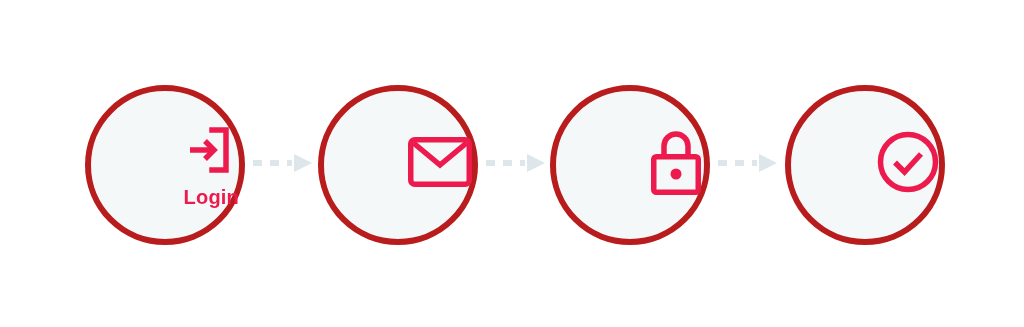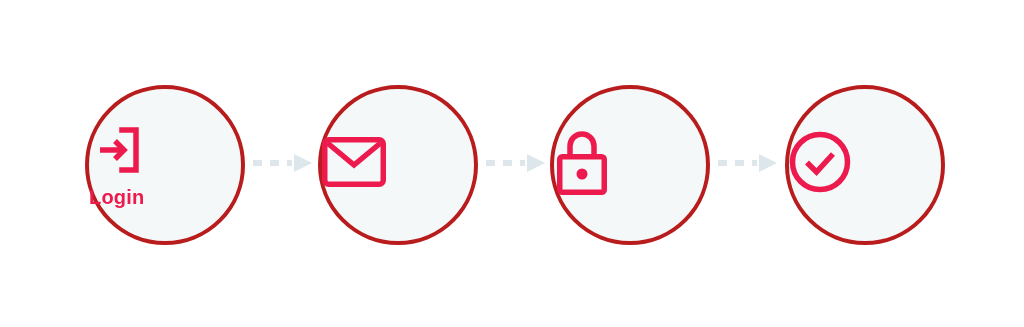--- a/index.html
+++ b/index.html
@@ -19,25 +19,25 @@
     width: 1024px;
     height: 327px;
     background: #ffffff;
   }
   .step-node {
     position: absolute;
     width: 160px;
     height: 160px;
     border-radius: 50%;
     background: #f5f8f9;
-    border: 4px solid #b91c1c;
+    border: 6px solid #b91c1c;
     box-sizing: border-box;
     display: flex;
     flex-direction: column;
-    align-items: flex-start;
+    align-items: flex-end;
     justify-content: center;
   }
   .step-icon {
     display: block;
     line-height: 0;
   }
   .step-label {
     font-size: 20px;
     font-weight: bold;
     color: #ed1a4e;

